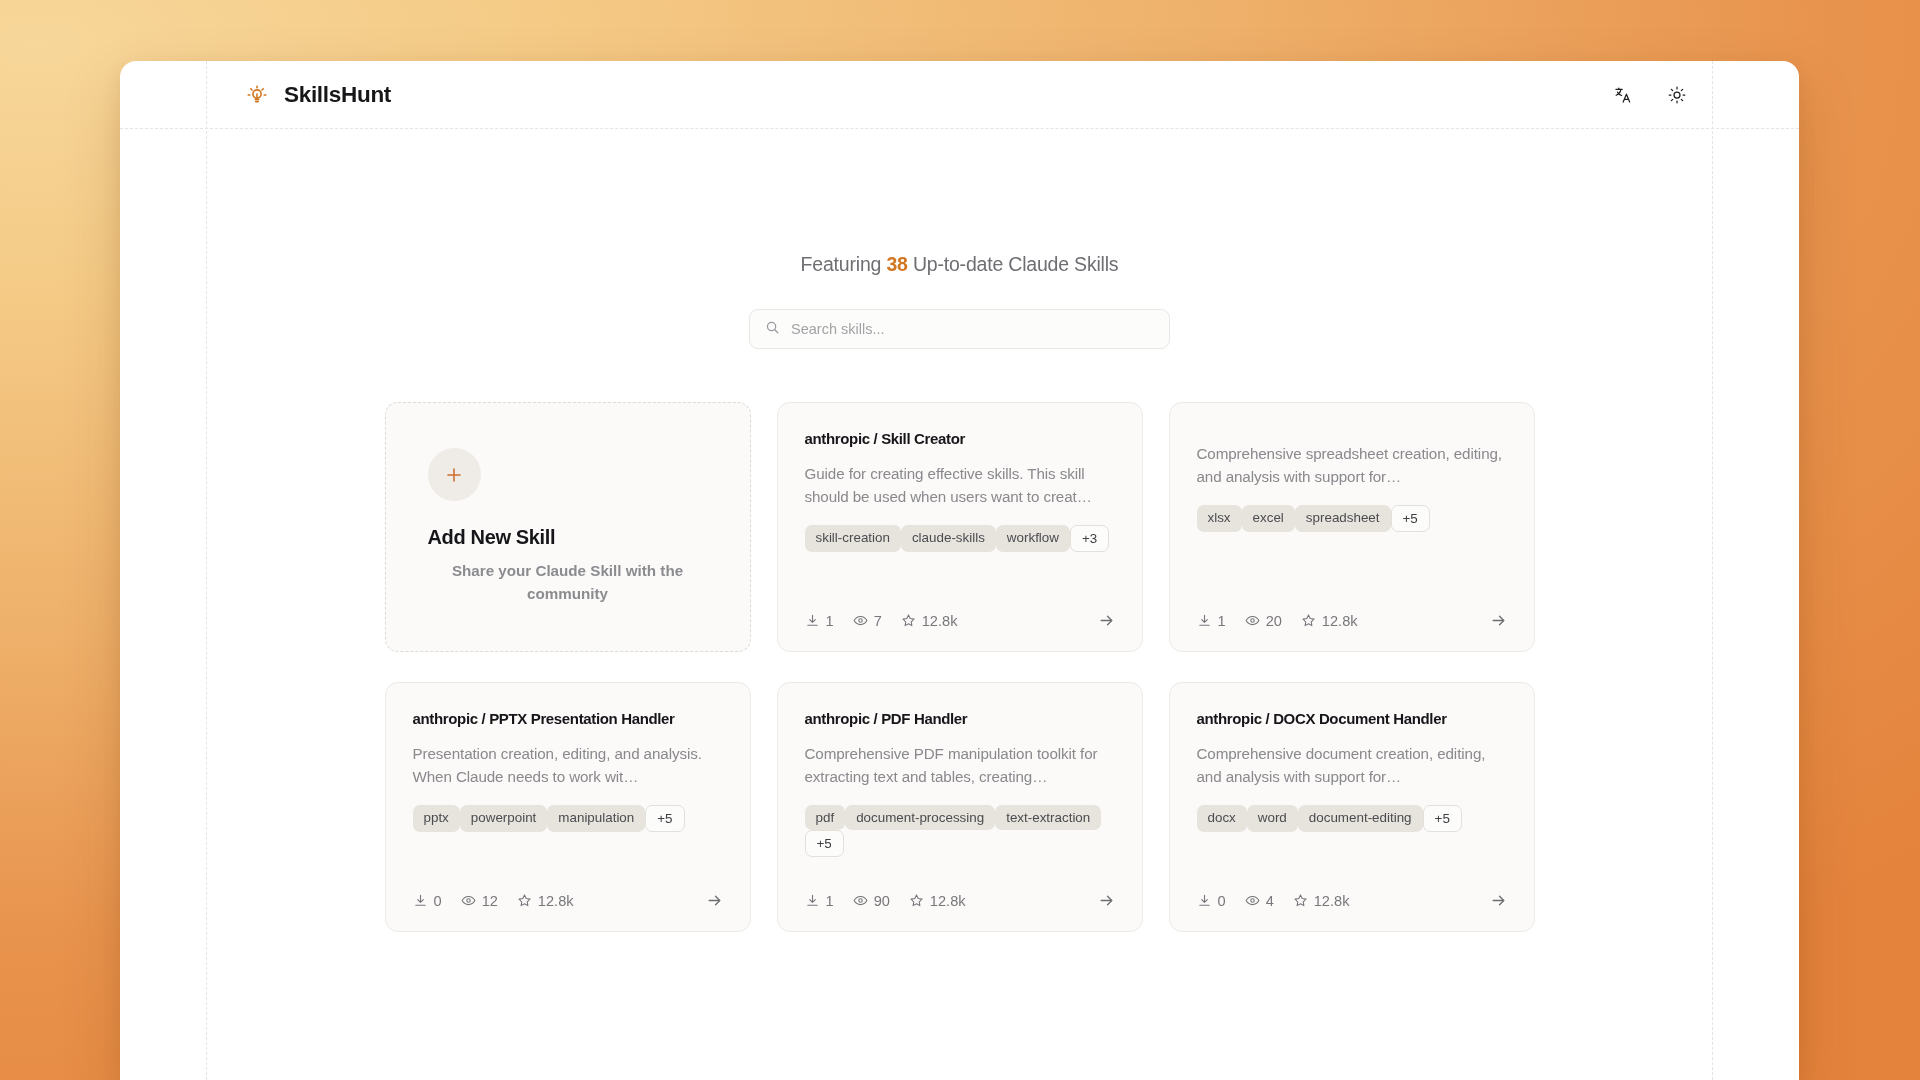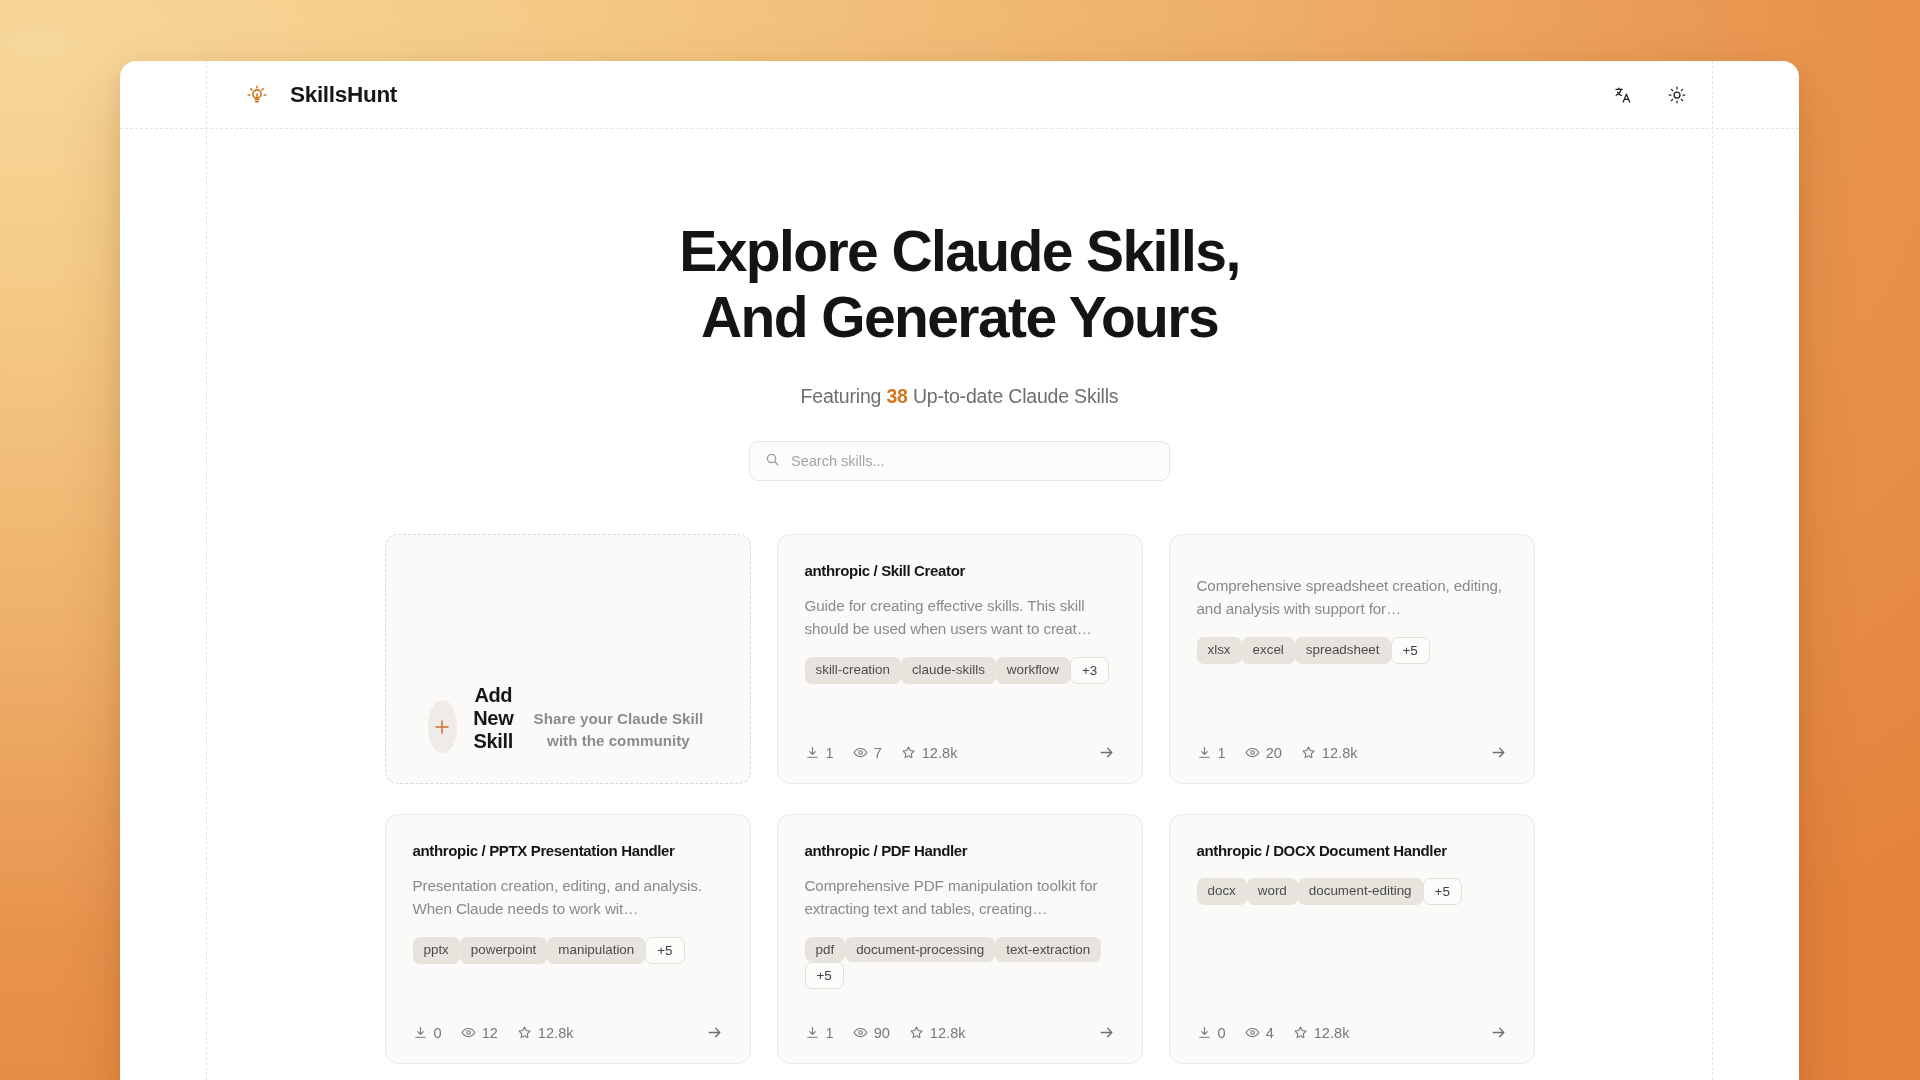--- a/index.html
+++ b/index.html
@@ -28,21 +28,21 @@
   .guide-h{ position:absolute; left:0; right:0; height:0; border-top:1px dashed #e4e4e4; }
   .guide-h.header{ top:67px; }
 
   
   .appbar{
     position:relative; height:67px;
     display:flex; align-items:center; justify-content:space-between;
     padding:0 110px 0 125px;
     z-index:3;
   }
-  .brand{ display:flex; align-items:center; gap:21px; }
+  .brand{ display:flex; align-items:center; gap:15px; }
   .brand-name{ font-size:22.5px; font-weight:700; color:#17171a; letter-spacing:-.3px; }
   .bulb{ width:24px; height:24px; display:block; }
   .appbar-actions{ display:flex; align-items:center; gap:30px; }
   .icon-btn{ width:24px; height:24px; display:flex; align-items:center; justify-content:center; cursor:pointer; background:none; border:none; }
 
   
   .content{ position:relative; z-index:2; }
   .hero{ padding-top:90px; text-align:center; }
   h1.headline{
     font-size:57px; line-height:1.16; font-weight:700;
@@ -109,22 +109,22 @@
   .stats{ display:flex; align-items:center; gap:19px; }
   .stat{ display:flex; align-items:center; gap:6px; font-size:14.6px; color:#77777c; }
   .stat svg{ display:block; }
   .arrow-btn{ background:none; border:none; cursor:pointer; display:flex; align-items:center; color:#6d6d72; }
 
   
   .add-card{
     border:1.5px dashed #dcdad5;
     border-radius:13px;
     background:#fbfaf8;
-    display:flex; flex-direction:row;
-    align-items:flex-end; justify-content:center;
+    display:flex; flex-direction:column;
+    align-items:flex-start; justify-content:center;
     text-align:center;
     padding:30px 42px;
     min-height:250px;
     cursor:pointer;
   }
   .plus-circle{
     width:53px; height:53px; border-radius:50%;
     background:#efece7;
     display:flex; align-items:center; justify-content:center;
   }
@@ -163,24 +163,20 @@
           <circle cx="12" cy="12" r="3.6"></circle>
           <path d="M12 2.6v2.1M12 19.3v2.1M2.6 12h2.1M19.3 12h2.1M5.3 5.3l1.5 1.5M17.2 17.2l1.5 1.5M18.7 5.3l-1.5 1.5M6.8 17.2l-1.5 1.5"></path>
         </svg>
       </button>
     </div>
   </div>
 
   <div class="content">
 
     <div class="hero">
-      <h1 class="headline">
-        <span>Explore Claude Skills,</span><br>
-        <span>And Generate Yours</span>
-      </h1>
       <div class="subtitle">
         <span>Featuring </span><span class="count">38</span><span> Up-to-date Claude Skills</span>
       </div>
     </div>
 
     <div class="search-wrap">
       <div class="search-box">
         <span>
           <svg width="15" height="15" viewBox="0 0 24 24" fill="none" stroke="#9a9a9e" stroke-width="2" stroke-linecap="round">
             <circle cx="10.5" cy="10.5" r="6.6"></circle>
@@ -377,20 +373,21 @@
           <button class="arrow-btn">
             <svg width="17" height="17" viewBox="0 0 24 24" fill="none" stroke="#6d6d72" stroke-width="1.8" stroke-linecap="round" stroke-linejoin="round">
                 <path d="M4.5 12h15M13.5 6l6 6-6 6"></path>
               </svg>
           </button>
         </div>
       </div>
 
       <div class="card">
         <div class="card-title">anthropic / DOCX Document Handler</div>
+        <div class="card-desc">Comprehensive document creation, editing, and analysis with support for…</div>
         <div class="tags">
           <span class="tag">docx</span>
           <span class="tag">word</span>
           <span class="tag">document-editing</span>
           <span class="tag more">+5</span>
         </div>
         <div class="card-foot">
           <div class="stats">
             <span class="stat">
               <span>

